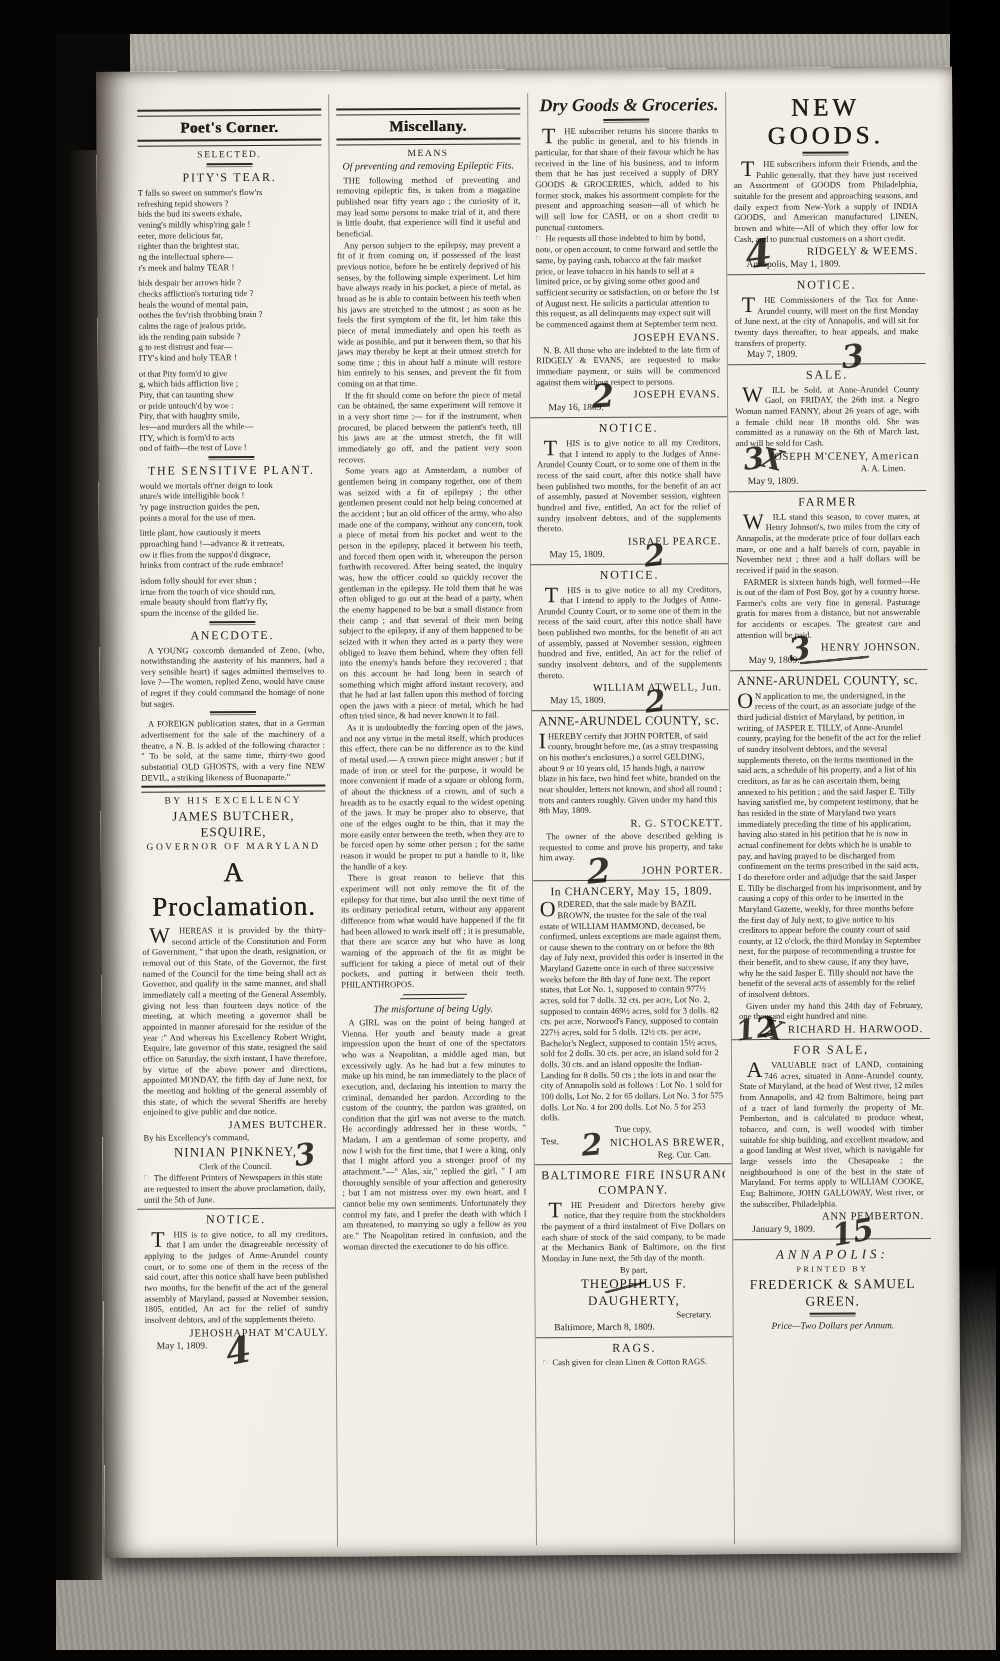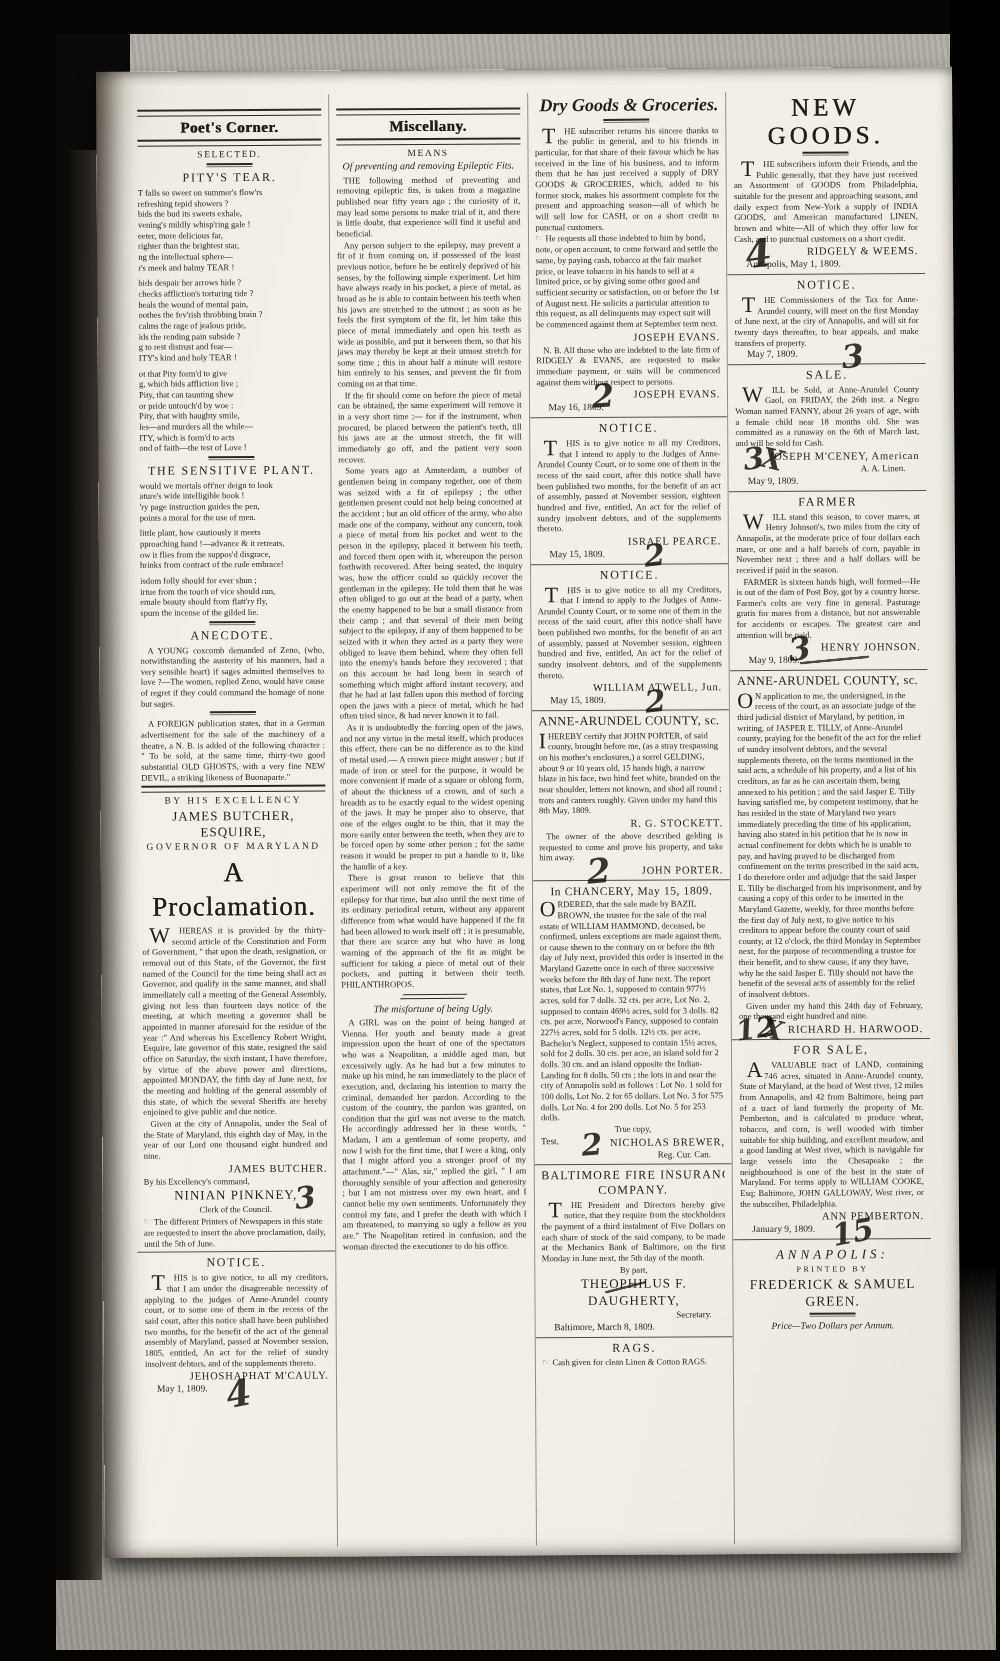--- a/index.html
+++ b/index.html
@@ -128,21 +128,20 @@
           <div class="blk title"><span>ANECDOTE.</span></div>
           <div class="blk p"><span>A YOUNG coxcomb demanded of Zeno, (who, notwithstanding the austerity of his manners, had a very sensible heart) if sages admitted themselves to love ?—The women, replied Zeno, would have cause of regret if they could command the homage of none but sages.</span></div>
           <div class="blk divider"></div>
           <div class="blk p"><span>A FOREIGN publication states, that in a German advertisement for the sale of the machinery of a theatre, a N. B. is added of the following character : " To be sold, at the same time, thirty-two good substantial OLD GHOSTS, with a very fine NEW DEVIL, a striking likeness of Buonaparte."</span></div>
           <div class="blk dblrule"></div>
           <div class="blk kicker"><span>BY HIS EXCELLENCY</span></div>
           <div class="blk kicker2"><span>JAMES BUTCHER, ESQUIRE,</span></div>
           <div class="blk kicker"><span>GOVERNOR OF MARYLAND</span></div>
           <div class="blk proc"><span>A Proclamation.</span></div>
           <div class="blk p"><span class="dc">W</span><span>HEREAS it is provided by the thirty-second article of the Constitution and Form of Government, " that upon the death, resignation, or removal out of this State, of the Governor, the first named of the Council for the time being shall act as Governor, and qualify in the same manner, and shall immediately call a meeting of the General Assembly, giving not less than fourteen days notice of the meeting, at which meeting a governor shall be appointed in manner aforesaid for the residue of the year :" And whereas his Excellency Robert Wright, Esquire, late governor of this state, resigned the said office on Saturday, the sixth instant, I have therefore, by virtue of the above power and directions, appointed MONDAY, the fifth day of June next, for the meeting and holding of the general assembly of this state, of which the several Sheriffs are hereby enjoined to give public and due notice.</span></div>
-          <div class="blk p"><span>Given at the city of Annapolis, under the Seal of the State of Maryland, this eighth day of May, in the year of our Lord one thousand eight hundred and nine.</span></div>
           <div class="blk sig"><span>JAMES BUTCHER.</span></div>
           <div class="blk p left"><span>By his Excellency's command,</span></div>
           <div class="blk kicker2"><span>NINIAN PINKNEY,</span><span class="ink" style="left: 82%; top: -4px; font-size: 30px; transform: rotate(-6deg);">3</span></div>
           <div class="blk center"><span>Clerk of the Council.</span></div>
           <div class="blk p left"><span class="hand">☞</span><span>The different Printers of Newspapers in this state are requested to insert the above proclamation, daily, until the 5th of June.</span></div>
           <div class="blk secrule"></div>
           <div class="blk title"><span>NOTICE.</span></div>
           <div class="blk p"><span class="dc">T</span><span>HIS is to give notice, to all my creditors, that I am under the disagreeable necessity of applying to the judges of Anne-Arundel county court, or to some one of them in the recess of the said court, after this notice shall have been published two months, for the benefit of the act of the general assembly of Maryland, passed at November session, 1805, entitled, An act for the relief of sundry insolvent debtors, and of the supplements thereto.</span></div>
           <div class="blk sig"><span>JEHOSHAPHAT M'CAULY.</span></div>
           <div class="blk date"><span>May 1, 1809.</span><span class="ink" style="left: 44%; top: -8px; font-size: 36px; transform: rotate(-10deg);">4</span></div>

